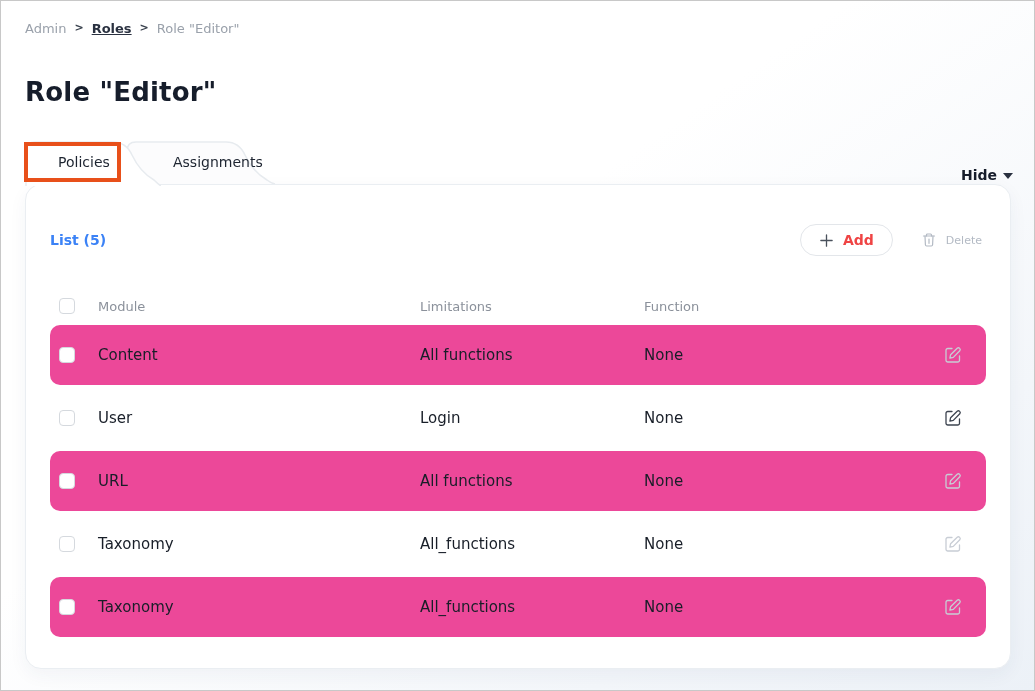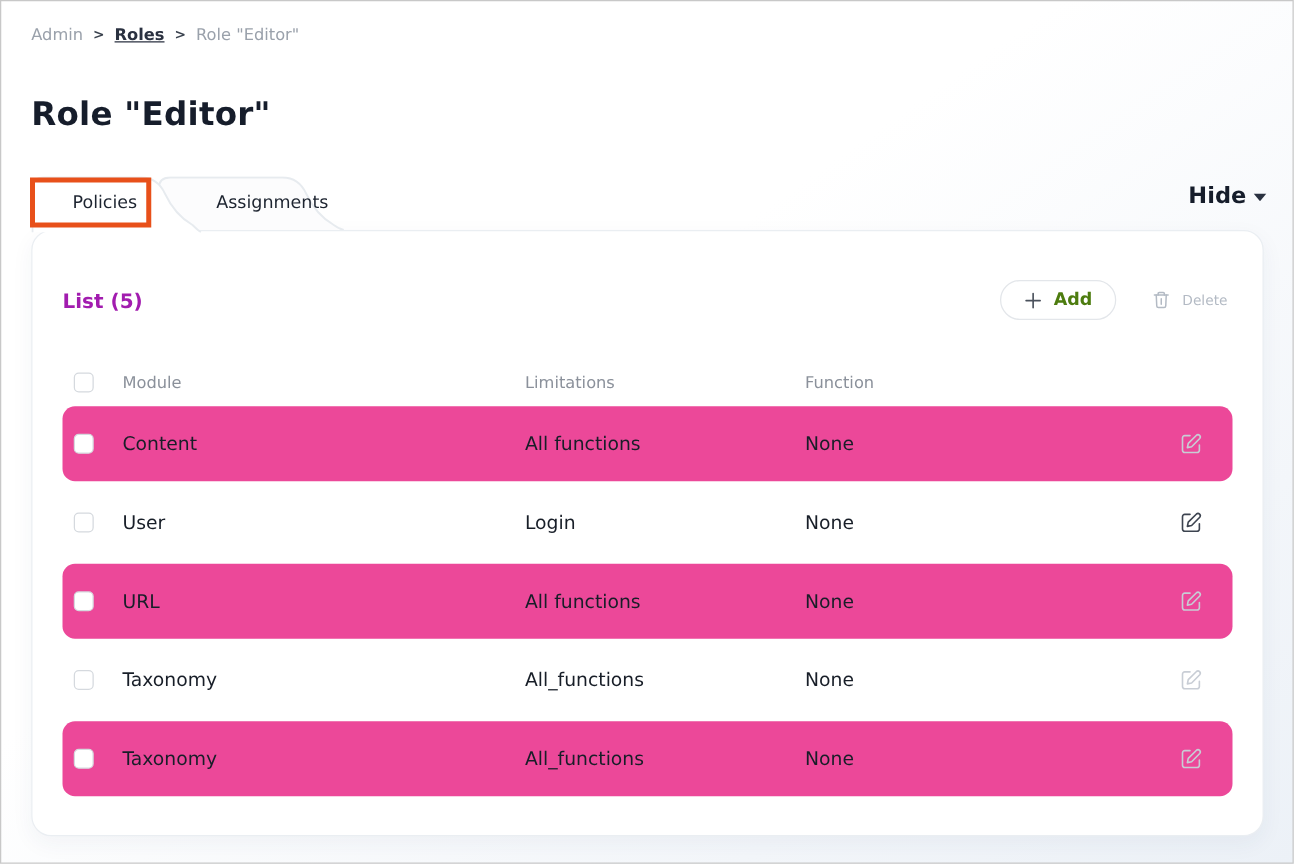--- a/index.html
+++ b/index.html
@@ -40,42 +40,42 @@
   .tab-policies .tab-label { padding-left: 21px; }
   .tab-assignments { left: 101px; width: 150px; z-index: 1; }
   .tab-assignments .tab-label { padding-left: 47px; }
   .annotation-box {
     position: absolute; left: -1px; top: 1px; width: 97px; height: 40px;
     border: 4px solid #e8501a; z-index: 3; pointer-events: none;
   }
 
   
   .hide-control {
-    position: absolute; right: 21px; top: 145px; z-index: 2;
+    position: absolute; right: 21px; top: 166px; z-index: 2;
     display: flex; align-items: center; gap: 6px;
-    font-size: 18px; font-weight: 600; color: #161d2b; cursor: pointer;
+    font-size: 14px; font-weight: 600; color: #161d2b; cursor: pointer;
   }
   .hide-control .caret { width: 0; height: 0; border-left: 5px solid transparent;
     border-right: 5px solid transparent; border-top: 6px solid #2a3140; margin-top: 2px; }
 
   
   .panel {
     position: absolute; left: 24px; top: 183px; width: 986px; height: 485px;
     background: #ffffff; border: 1px solid #eaeef2; border-radius: 16px;
     box-shadow: 0 6px 18px rgba(40, 60, 90, 0.05);
     padding: 24px;
   }
   .panel-header { display: flex; align-items: center; justify-content: space-between;
     height: 42px; margin-top: 10px; margin-bottom: 30px; }
-  .list-title { font-size: 16px; font-weight: 700; color: #a21caf; }
+  .list-title { font-size: 14px; font-weight: 700; color: #3b82f6; }
   .toolbar { display: flex; align-items: center; gap: 24px; }
   .btn-add {
     display: flex; align-items: center; gap: 9px; background: #ffffff;
     border: 1px solid #e3e6ea; border-radius: 17px; height: 32px; padding: 0 18px;
-    font-size: 14px; font-weight: 600; color: #4d7c0f; cursor: pointer;
+    font-size: 14px; font-weight: 600; color: #ef4444; cursor: pointer;
     font-family: inherit;
   }
   .btn-add .plus-icon { color: #4a515c; display: flex; }
   .btn-delete {
     display: flex; align-items: center; gap: 9px; background: transparent; border: none;
     font-size: 11px; color: #b3bac4; cursor: default; font-family: inherit; padding: 0 4px;
   }
   .btn-delete .trash-icon { color: #b3bac4; display: flex; }
 
   

